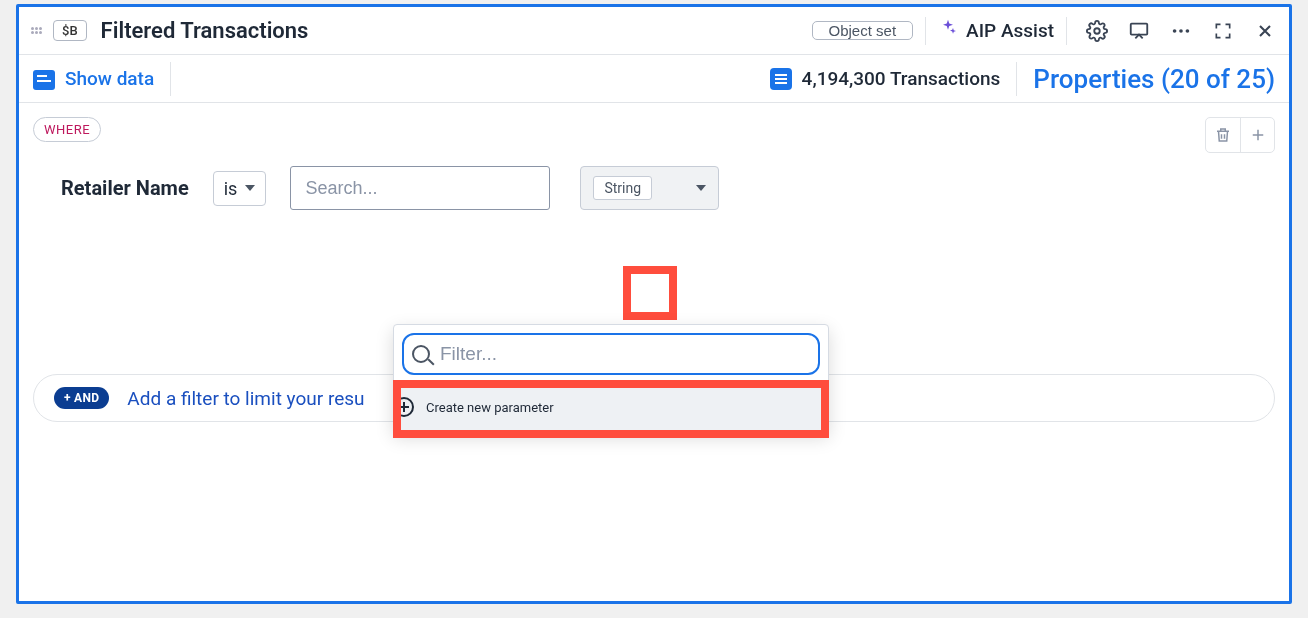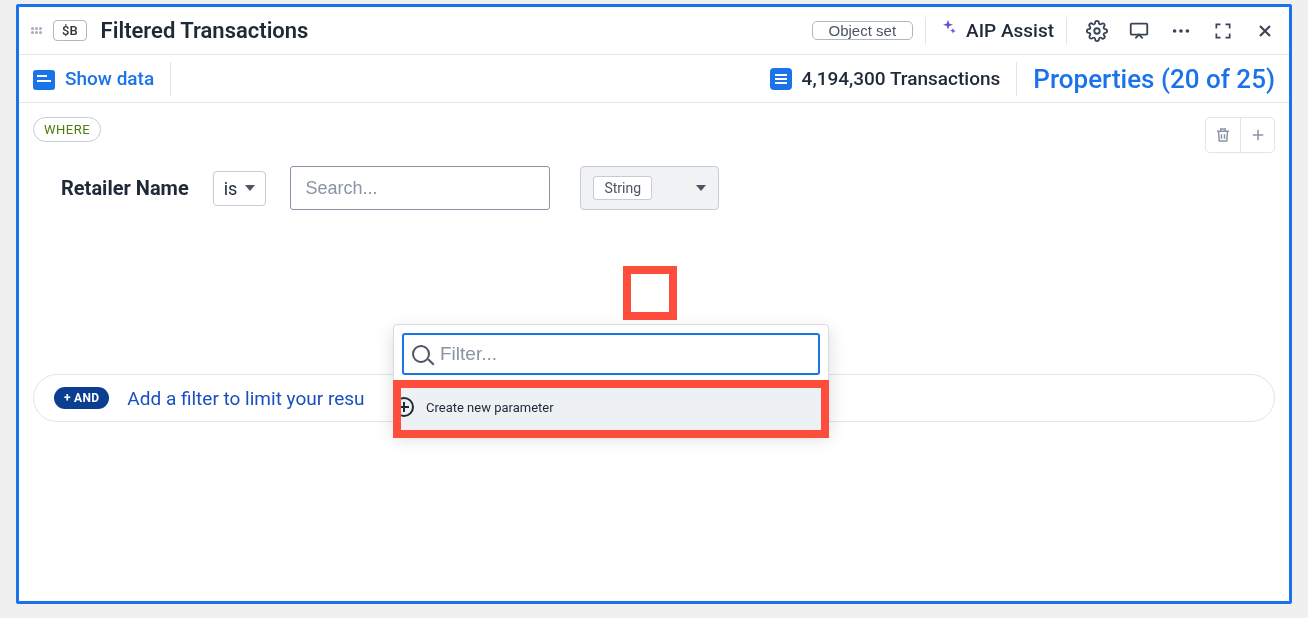--- a/index.html
+++ b/index.html
@@ -35,21 +35,21 @@
   .show-data-icon::after{content:"";position:absolute;left:4px;top:10px;width:14px;height:2px;background:#fff;box-shadow:0 -10px 0 #fff inset;}
   .infobar .vdiv2 { width:1px;height:34px;background:#e1e4e8; margin:0 16px; }
   .tx-count { display:flex;align-items:center;gap:10px; font-size:19px; font-weight:500; color:#1f2937;margin-left:41px;}
   .blue-square { width:22px;height:22px;background:#1a73e8;border-radius:4px;display:flex;align-items:center;justify-content:center;}
   .blue-square::before{content:"";width:12px;height:2px;background:#fff;box-shadow:0 -4px 0 #fff, 0 4px 0 #fff;}
   .props-link { color:#1a73e8; font-size:26px; font-weight:500; cursor:pointer; margin-left:0; }
 
   
   .body { position:relative; padding:14px 14px; }
   .where-chip {
-    display:inline-block; font-size:13px; color:#4d7c0f; border:1px solid #c6ccd6;
+    display:inline-block; font-size:13px; color:#be185d; border:1px solid #c6ccd6;
     padding:4px 10px; border-radius:14px; letter-spacing:0.5px;
   }
   .filter-tools { position:absolute; right:14px; top:14px; display:flex; border:1px solid #e1e4e8; border-radius:5px; overflow:hidden;}
   .filter-tools .tool { width:34px;height:34px;display:flex;align-items:center;justify-content:center;color:#8a94a6;cursor:pointer;}
   .filter-tools .tool + .tool { border-left:1px solid #e1e4e8;}
 
   .filter-row { display:flex; align-items:center; gap:24px; margin:24px 0 0 28px; }
   .filter-label { font-size:20px; font-weight:700; color:#1f2937; }
   .is-select {
     display:flex; align-items:center; gap:8px; padding:6px 10px; border:1px solid #c6ccd6; border-radius:4px;
@@ -73,21 +73,21 @@
   .highlight-red {
     position:absolute; border:8px solid #ff4d3d; pointer-events:none;
   }
   .hl-caret { left:604px; top:163px; width:54px; height:54px; }
 
   
   .dropdown {
     position:absolute; left:374px; top:221px; width:436px; background:#fff; border:1px solid #d6dbe3;
     border-radius:4px; box-shadow:0 6px 18px rgba(0,0,0,0.15); z-index:5;
   }
-  .dropdown .filter-box { margin:8px; height:42px; border:2px solid #1a73e8; border-radius:3px; display:flex;align-items:center; padding:0 8px; gap:8px;}
+  .dropdown .filter-box { margin:8px; height:42px; border:2px solid #1a73e8; border-radius:12px; display:flex;align-items:center; padding:0 8px; gap:8px;}
   .dropdown .filter-box input { border:none;outline:none;font-size:19px;flex:1;color:#333;background:transparent;}
   .dropdown .filter-box input::placeholder{color:#8a94a6;}
   .mag { width:18px;height:18px;border:2px solid #4b5563;border-radius:50%;position:relative;}
   .mag::after{content:"";position:absolute;width:8px;height:2px;background:#4b5563;transform:rotate(45deg);left:13px;top:14px;}
   .dropdown .item {
     height:48px; display:flex;align-items:center;justify-content:flex-start;gap:12px; font-size:13px; color:#1f2937;
     background:#eef1f4; cursor:pointer;
   }
   .plus-circle{width:20px;height:20px;border:2px solid #1f2937;border-radius:50%;position:relative;}
   .plus-circle::before{content:"";position:absolute;left:3px;top:7px;width:10px;height:2px;background:#1f2937;}

